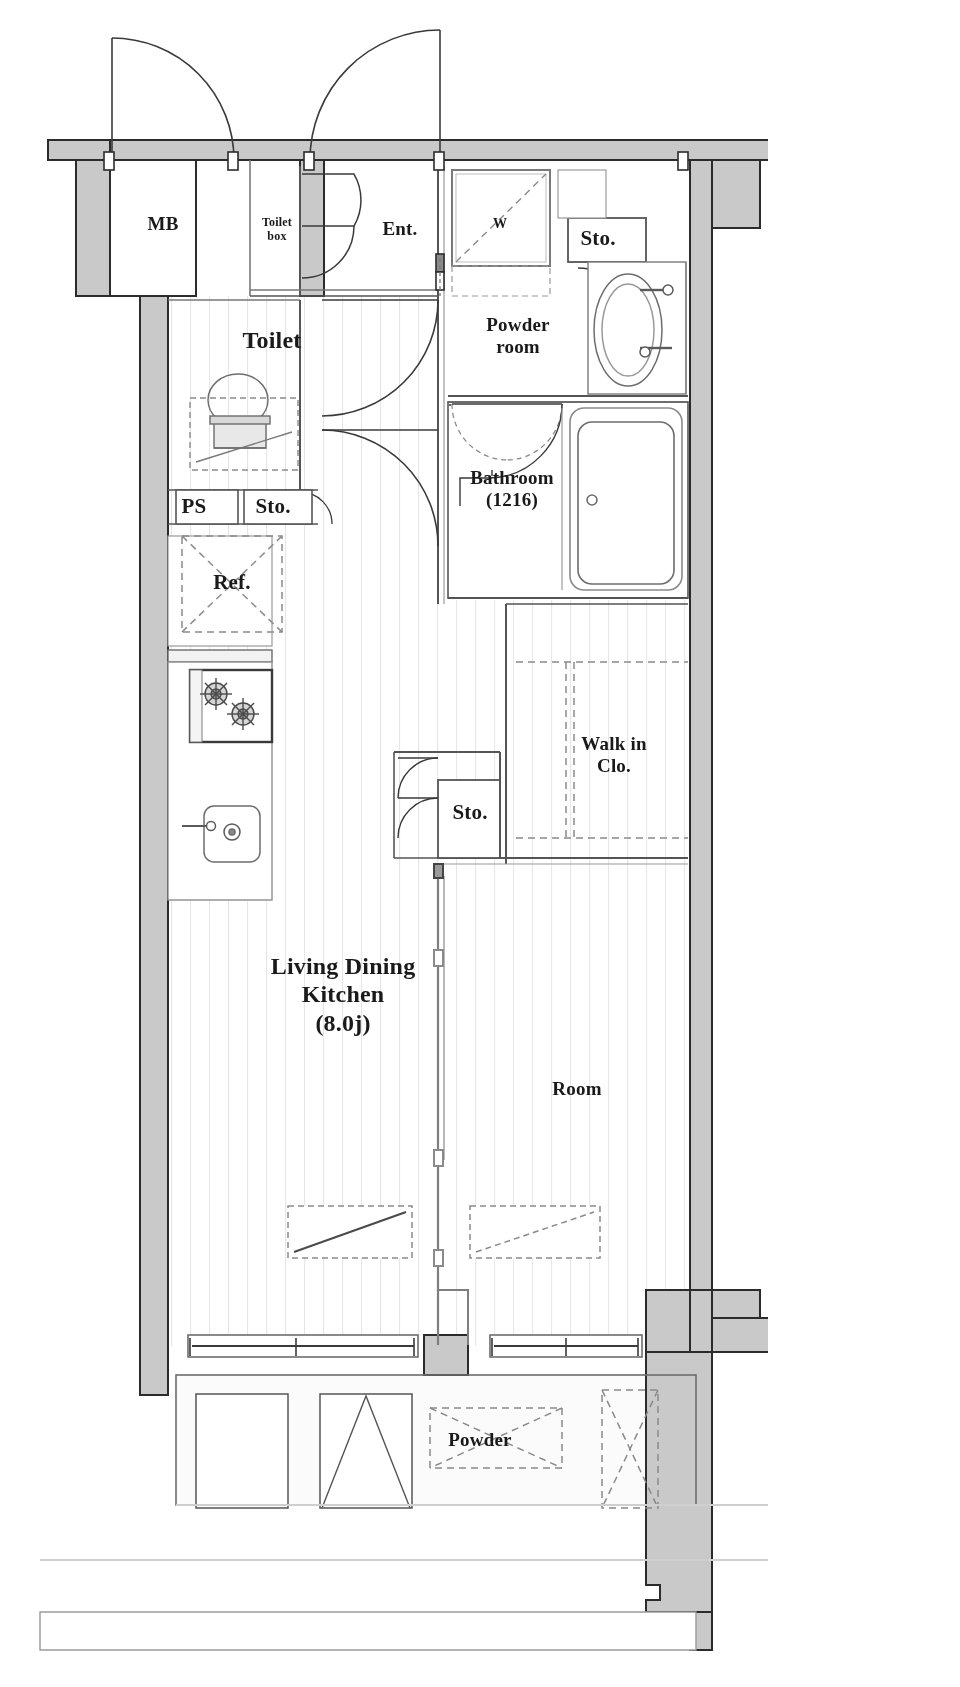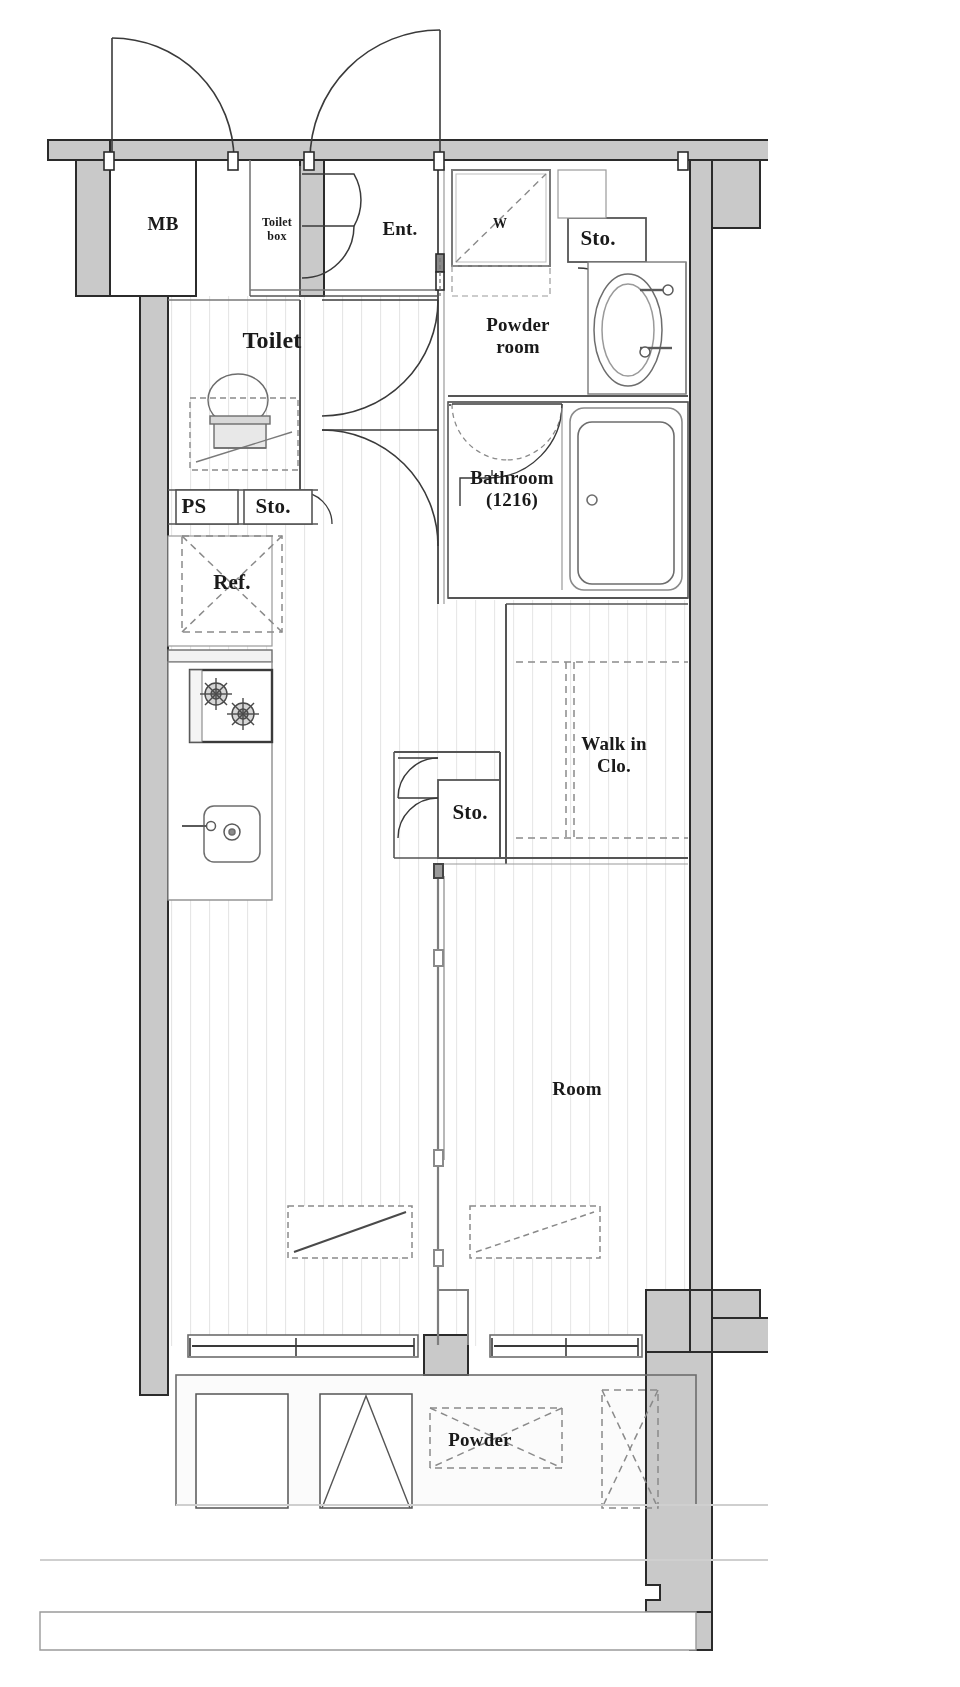--- a/index.html
+++ b/index.html
@@ -320,16 +320,19 @@
 room</div>
   <div class="lbl s17" style="left: 244px; top: 340px; position: absolute; transform: translate(-50%, -50%);">Toilet</div>
   <div class="lbl s15" style="left: 512px; top: 489px; position: absolute; transform: translate(-50%, -50%); font-family: Liberation Serif, serif;">Bathroom
 (1216)</div>
   <div class="lbl s13" style="left: 194px; top: 506px; position: absolute; transform: translate(-50%, -50%);">PS</div>
   <div class="lbl s13" style="left: 273px; top: 506px; position: absolute; transform: translate(-50%, -50%);">Sto.</div>
   <div class="lbl s13" style="left: 232px; top: 582px; position: absolute; transform: translate(-50%, -50%);">Ref.</div>
   <div class="lbl s15" style="left: 614px; top: 755px; position: absolute; transform: translate(-50%, -50%); font-family: Liberation Serif, serif;">Walk in
 Clo.</div>
   <div class="lbl s13" style="left: 470px; top: 812px; position: absolute; transform: translate(-50%, -50%);">Sto.</div>
+  <div class="lbl s17" style="left: 315px; top: 994px; position: absolute; transform: translate(-50%, -50%);">Living Dining
+Kitchen
+(8.0j)</div>
   <div class="lbl s15" style="left: 577px; top: 1089px; position: absolute; transform: translate(-50%, -50%);">Room</div>
   <div class="lbl s15" style="left: 480px; top: 1440px; position: absolute; transform: translate(-50%, -50%);">Powder</div>
 
 </div>
 
 </body></html>

